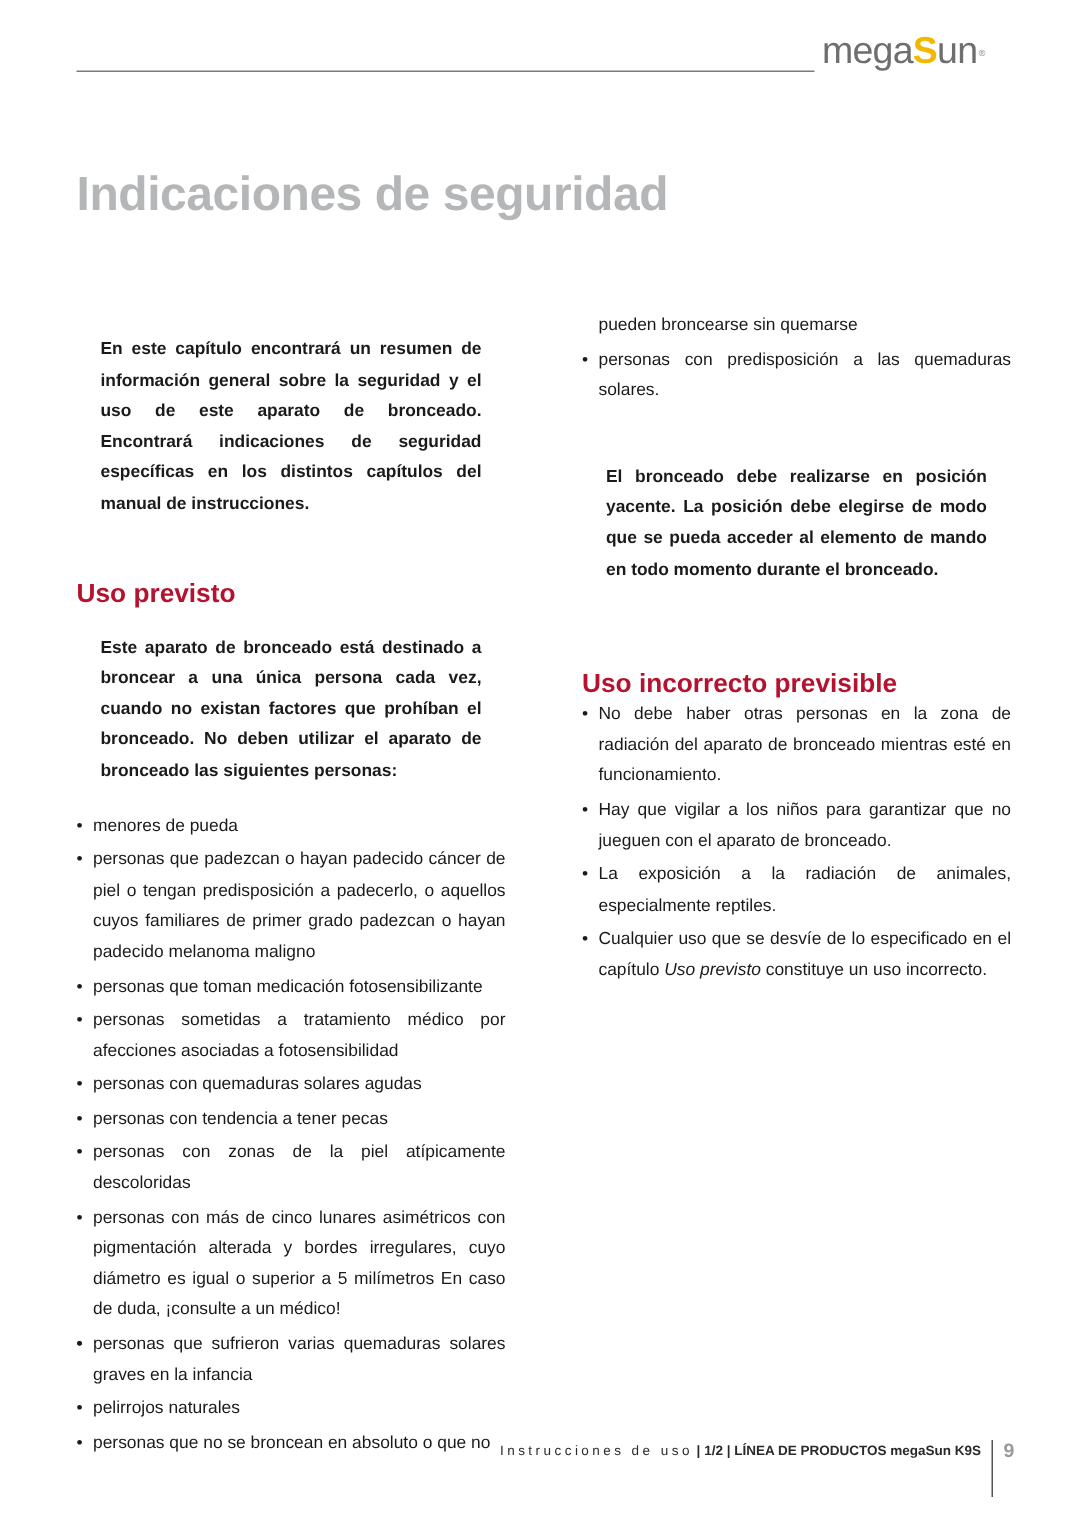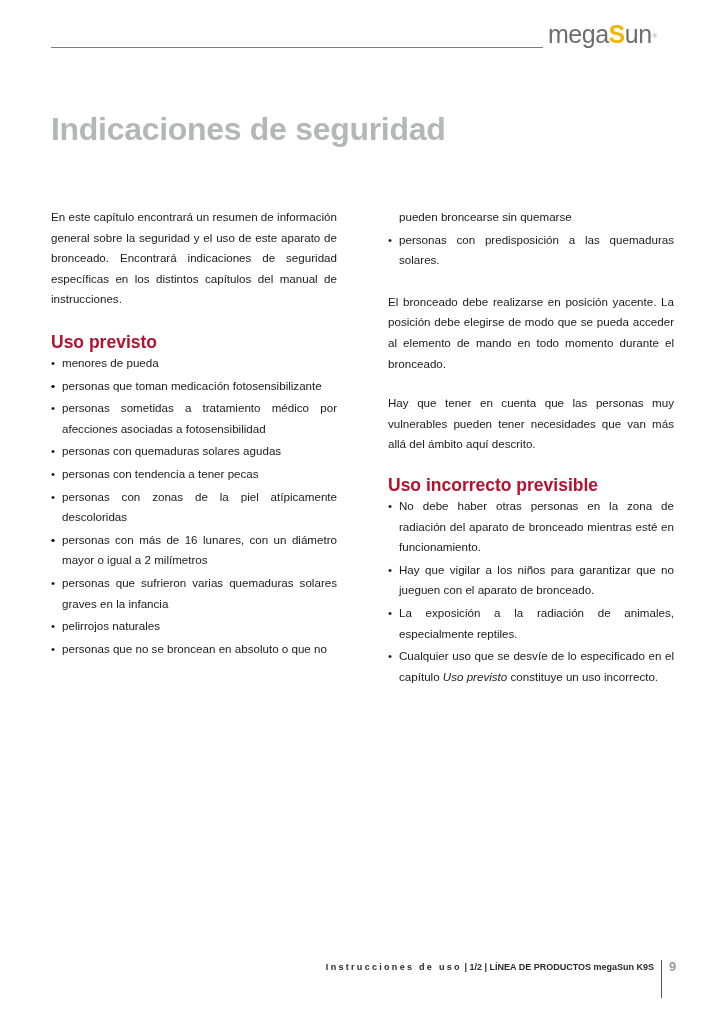--- a/index.html
+++ b/index.html
@@ -18,74 +18,74 @@
   }
   .logo .sun-s { color: #f2b800; font-weight: bold; }
   .logo .reg { font-size: 6px; vertical-align: top; position: relative; top: 2px; margin-left: 1px; color: #8a8a8a; }
   .page-title {
     position: absolute; left: 51px; top: 104px; margin: 0;
     font-size: 32px; font-weight: bold; color: #b4b6b8; letter-spacing: -0.3px; line-height: 50px;
   }
   .col { position: absolute; top: 207px; width: 286px; font-size: 11.6px; line-height: 20.6px; }
   .col-left { left: 51px; }
   .col-right { left: 388px; width: 286px; }
-  p { margin: 0; text-align: justify; }
+  p { margin: 16px; text-align: justify; font-weight: bold; }
   .heading {
     margin: 0; font-size: 17.5px; font-weight: bold; color: #b4122e; line-height: 22px;
   }
   ul { list-style: none; margin: 0; padding: 0; }
   li { position: relative; padding-left: 11px; text-align: justify; margin-bottom: 2px; }
   li .bullet { position: absolute; left: 0; top: 0; }
   .cont { padding-left: 11px; }
   .footer-text {
     position: absolute; right: 70px; top: 962px; font-size: 9px; color: #2a2a2a; white-space: nowrap;
   }
-  .footer-text .spaced { letter-spacing: 2.3px; font-weight: bold; }
+  .footer-text .spaced { letter-spacing: 2.3px; }
   .footer-text b { font-weight: bold; }
   .footer-divider { position: absolute; left: 661px; top: 960px; width: 0; height: 38px; border-left: 1px solid #555; }
   .page-number { position: absolute; left: 669px; top: 959px; font-size: 13px; font-weight: bold; color: #9a9a9a; }
   em { font-style: italic; }
 </style>
 </head>
 <body>
 
 <div class="header-rule"></div>
 <div class="logo"><span>mega</span><span class="sun-s">S</span><span>un</span><span class="reg">®</span></div>
 
 <h1 class="page-title">Indicaciones de seguridad</h1>
 
 <div class="col col-left">
   <p>En este capítulo encontrará un resumen de información general sobre la seguridad y el uso de este aparato de bronceado. Encontrará indicaciones de seguridad específicas en los distintos capítulos del manual de instrucciones.</p>
   <div style="height:21px"></div>
   <h2 class="heading">Uso previsto</h2>
+  <p>Este aparato de bronceado está destinado a broncear a una única persona cada vez, cuando no existan factores que prohíban el bronceado. No deben utilizar el aparato de bronceado las siguientes personas:</p>
   <ul>
     <li><span class="bullet">•</span><span>menores de pueda</span></li>
-    <li><span class="bullet">•</span></li>
+    <li><span class="bullet">•</span><span>personas que padezcan o hayan padecido cáncer de piel o tengan predisposición a padecerlo, o aquellos cuyos familiares de primer grado padezcan o hayan padecido melanoma maligno</span></li>
     <li><span class="bullet">•</span><span>personas que toman medicación fotosensibilizante</span></li>
     <li><span class="bullet">•</span><span>personas sometidas a tratamiento médico por afecciones asociadas a fotosensibilidad</span></li>
     <li><span class="bullet">•</span><span>personas con quemaduras solares agudas</span></li>
     <li><span class="bullet">•</span><span>personas con tendencia a tener pecas</span></li>
     <li><span class="bullet">•</span><span>personas con zonas de la piel atípicamente descoloridas</span></li>
+    <li><span class="bullet">•</span><span>personas con más de cinco lunares asimétricos con pigmentación alterada y bordes irregulares, cuyo diámetro es igual o superior a 5 milímetros En caso de duda, ¡consulte a un médico!</span></li>
     <li><span class="bullet">•</span></li>
-    <li><span class="bullet">•</span><span>personas con más de 16 lunares, con un diámetro mayor o igual a 2 milímetros</span></li>
     <li><span class="bullet">•</span><span>personas que sufrieron varias quemaduras solares graves en la infancia</span></li>
     <li><span class="bullet">•</span><span>pelirrojos naturales</span></li>
     <li style="text-align:left"><span class="bullet">•</span><span>personas que no se broncean en absoluto o que no</span></li>
   </ul>
 </div>
 
 <div class="col col-right">
   <div class="cont">pueden broncearse sin quemarse</div>
   <ul style="margin-top:2px">
     <li><span class="bullet">•</span><span>personas con predisposición a las quemaduras solares.</span></li>
   </ul>
   <div style="height:19px"></div>
   <p>El bronceado debe realizarse en posición yacente. La posición debe elegirse de modo que se pueda acceder al elemento de mando en todo momento durante el bronceado.</p>
   <div style="height:19px"></div>
-  <p>Hay que tener en cuenta que las personas muy vulnerables pueden tener necesidades que van más allá del ámbito aquí descrito.</p>
   <div style="height:19px"></div>
   <h2 class="heading">Uso incorrecto previsible</h2>
   <ul>
     <li><span class="bullet">•</span><span>No debe haber otras personas en la zona de radiación del aparato de bronceado mientras esté en funcionamiento.</span></li>
     <li><span class="bullet">•</span><span>Hay que vigilar a los niños para garantizar que no jueguen con el aparato de bronceado.</span></li>
     <li><span class="bullet">•</span><span>La exposición a la radiación de animales, especialmente reptiles.</span></li>
     <li><span class="bullet">•</span><span>Cualquier uso que se desvíe de lo especificado en el capítulo </span><em>Uso previsto</em><span> constituye un uso incorrecto.</span></li>
   </ul>
 </div>
 

